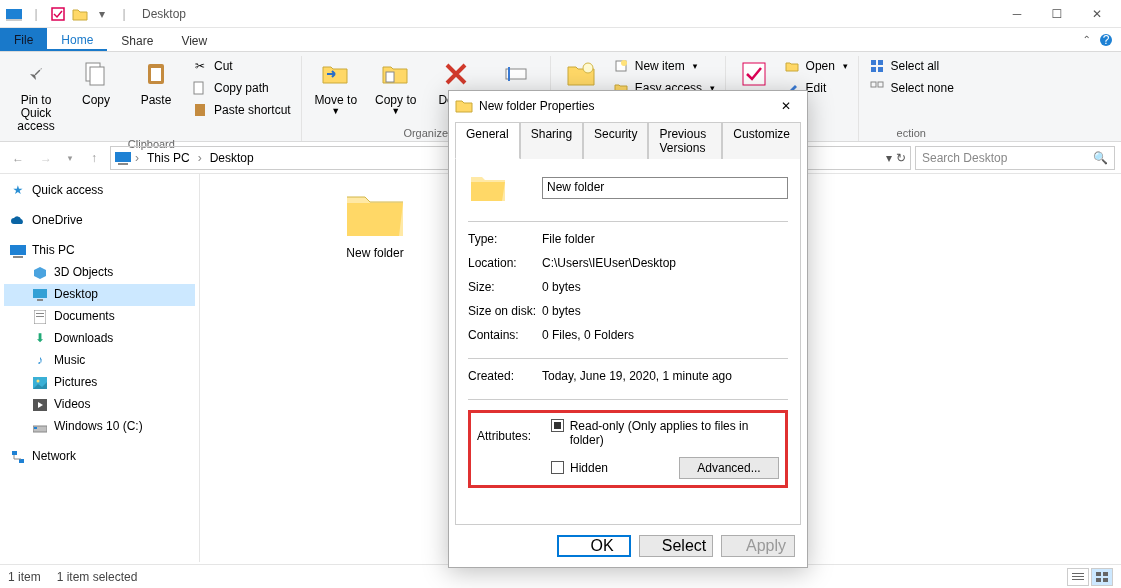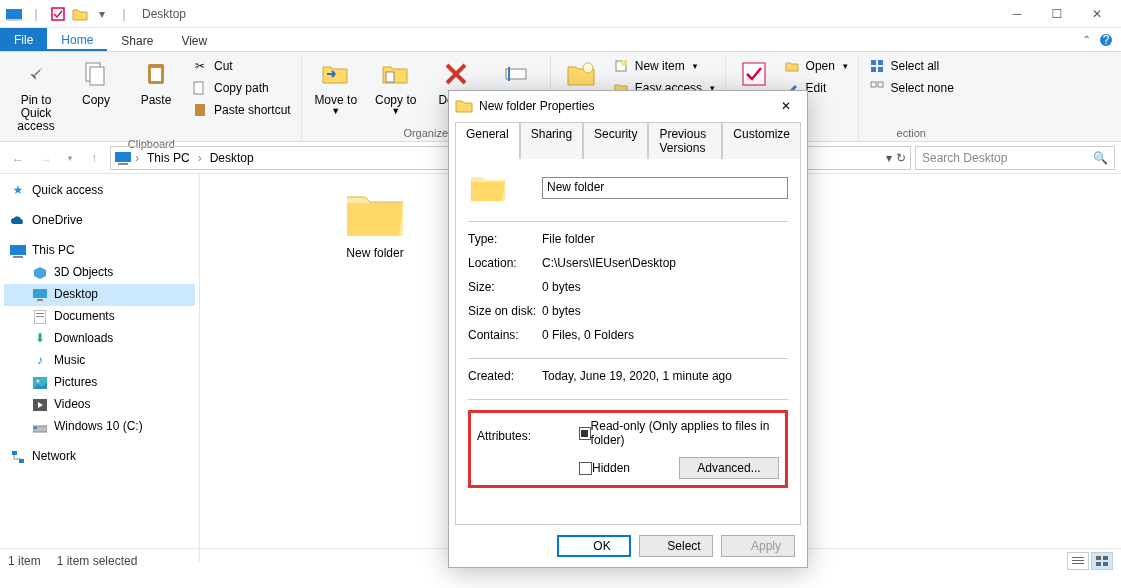--- a/index.html
+++ b/index.html
@@ -4,21 +4,21 @@
 <style>
 * { box-sizing: border-box; margin: 0; padding: 0; font-family: "Segoe UI", Tahoma, sans-serif; font-size: 12px; }
 body { width: 1121px; height: 588px; background: #fff; position: relative; overflow: hidden; }
 .titlebar { height: 28px; display: flex; align-items: center; padding: 0 4px; background: #fff; border-bottom: 1px solid #e5e5e5; }
 .titlebar .qat { display: flex; gap: 2px; align-items: center; }
 .titlebar .qat-icon { width: 20px; height: 20px; display: flex; align-items: center; justify-content: center; }
 .titlebar .title { margin-left: 8px; color: #555; }
 .titlebar .wincontrols { margin-left: auto; display: flex; }
 .titlebar .wincontrols div { width: 40px; height: 26px; display: flex; align-items: center; justify-content: center; color: #555; }
 .menubar { height: 24px; display: flex; align-items: stretch; border-bottom: 1px solid #dadada; position: relative; }
-.menubar .file { background: #1979ca; color: #ffffff; padding: 0 14px; display: flex; align-items: center; }
+.menubar .file { background: #1979ca; color: #0f172a; padding: 0 14px; display: flex; align-items: center; }
 .menubar .tab { padding: 0 14px; display: flex; align-items: center; color: #333; border-top: 2px solid transparent; }
 .menubar .tab.active { border-bottom: 2px solid #1979ca; color: #1979ca; }
 .menubar .right { margin-left: auto; display: flex; align-items: center; padding-right: 8px; gap: 8px; color: #555; }
 .ribbon { height: 90px; background: #f5f6f7; border-bottom: 1px solid #dadada; display: flex; padding: 4px 2px 0 2px; }
 .ribbon-group { display: flex; flex-direction: column; align-items: center; padding: 0 6px; border-right: 1px solid #e3e3e3; }
 .ribbon-group:last-child { border-right: none; }
 .group-body { display: flex; align-items: flex-start; gap: 4px; flex: 1; }
 .group-label { font-size: 11px; color: #666; padding: 2px 0; }
 .big-btn { display: flex; flex-direction: column; align-items: center; width: 56px; text-align: center; line-height: 1.1; padding: 2px; }
 .big-btn .icon { width: 32px; height: 32px; margin-bottom: 4px; display: flex; align-items: center; justify-content: center; }
@@ -34,43 +34,43 @@
 .searchbox { width: 200px; height: 24px; border: 1px solid #ccc; display: flex; align-items: center; padding: 0 6px; color: #888; justify-content: space-between; }
 .content { display: flex; height: 388px; }
 .nav { width: 200px; border-right: 1px solid #e5e5e5; padding: 6px 4px; overflow: hidden; }
 .nav-item { display: flex; align-items: center; gap: 6px; padding: 3px 6px; line-height: 1.3; }
 .nav-item.indent { padding-left: 28px; }
 .nav-item.selected { background: #cce8ff; }
 .nav-item .icon { width: 16px; height: 16px; display: flex; align-items: center; justify-content: center; }
 .files { flex: 1; padding: 12px; display: flex; align-items: flex-start; gap: 20px; }
 .file-item { display: flex; flex-direction: column; align-items: center; width: 90px; text-align: center; gap: 4px; }
 .file-item .ficon { width: 64px; height: 56px; display: flex; align-items: center; justify-content: center; }
-.statusbar { position: absolute; bottom: 16px; left: 0; right: 0; height: 24px; border-top: 1px solid #e5e5e5; display: flex; align-items: center; padding: 0 8px; color: #444; font-size: 12px; }
+.statusbar { position: absolute; bottom: 0; left: 0; right: 0; height: 24px; border-top: 1px solid #e5e5e5; display: flex; align-items: center; padding: 0 8px; color: #444; font-size: 12px; }
 .statusbar .right { margin-left: auto; display: flex; gap: 2px; }
 .statusbar .right div { width: 22px; height: 18px; border: 1px solid #ccc; display: flex; align-items: center; justify-content: center; }
 
 .dialog { position: absolute; left: 448px; top: 90px; width: 360px; height: 478px; background: #fff; border: 1px solid #aaa; box-shadow: 0 4px 24px rgba(0,0,0,0.25); display: flex; flex-direction: column; }
 .dlg-title { height: 30px; display: flex; align-items: center; padding: 0 6px; gap: 6px; }
 .dlg-title .close { margin-left: auto; width: 30px; height: 28px; display: flex; align-items: center; justify-content: center; }
 .dlg-tabs { display: flex; padding: 0 6px; }
 .dlg-tab { padding: 4px 10px; border: 1px solid #ccc; border-bottom: none; background: #f5f5f5; position: relative; top: 1px; }
 .dlg-tab.active { background: #fff; border-bottom: 1px solid #fff; }
 .dlg-body { border: 1px solid #ccc; margin: 0 6px; flex: 1; padding: 12px 12px; display: flex; flex-direction: column; }
 .row { display: flex; align-items: center; margin-bottom: 10px; }
 .row .lab { width: 74px; }
 .row .val { flex: 1; }
 .namebox { border: 1px solid #888; height: 22px; padding: 2px 4px; }
 .hr { border-top: 1px solid #ccc; margin: 6px 0 10px 0; }
 .attr-box { border: 3px solid #e03131; padding: 6px; }
-.chk { display: flex; align-items: center; margin-bottom: 6px; margin-left: 28px; }
+.chk { display: flex; gap: 6px; margin-bottom: 6px; }
 .chk .box { width: 13px; height: 13px; border: 1px solid #555; display: flex; align-items: center; justify-content: center; }
 .chk .box.square::after { content: ""; width: 7px; height: 7px; background: #333; }
 .adv-btn { margin-left: auto; width: 100px; height: 22px; border: 1px solid #adadad; background: #e9e9e9; display: flex; align-items: center; justify-content: center; }
 .dlg-foot { display: flex; justify-content: flex-end; gap: 8px; padding: 10px 12px; }
-.dlg-foot button { width: 74px; height: 22px; border: 1px solid #adadad; background: #e9e9e9; font-size: 12px; padding-left: 16px; }
+.dlg-foot button { width: 74px; height: 22px; border: 1px solid #adadad; background: #e9e9e9; font-size: 16px; padding-left: 16px; }
 .dlg-foot button.primary { border: 2px solid #0078d7; background: #fff; }
 .dlg-foot button.disabled { color: #999; }
 svg { display: block; }
 </style>
 </head>
 <body>
 
 <div class="titlebar">
   <div class="qat">
     <div class="qat-icon">

